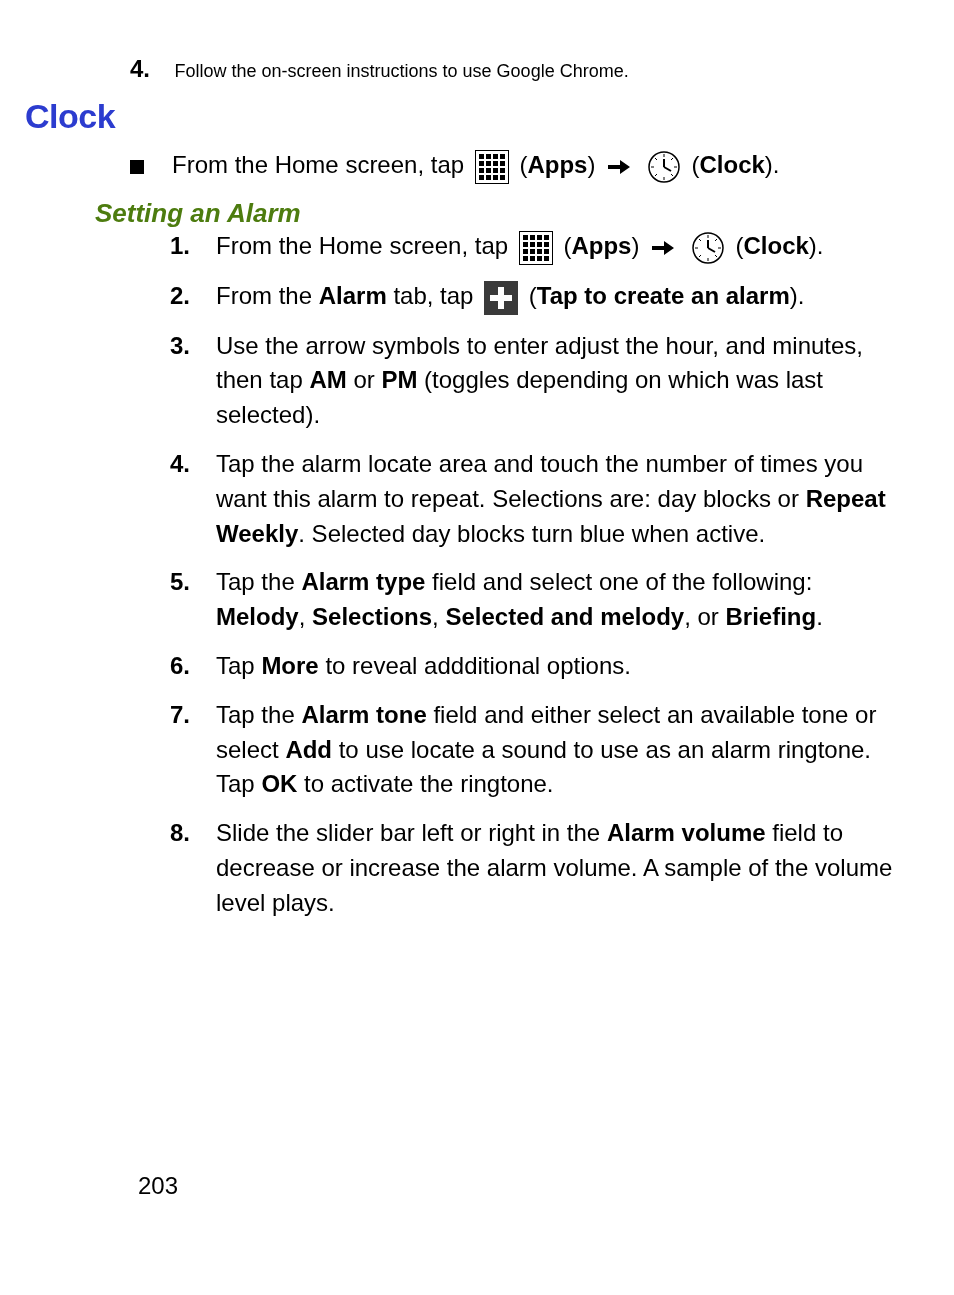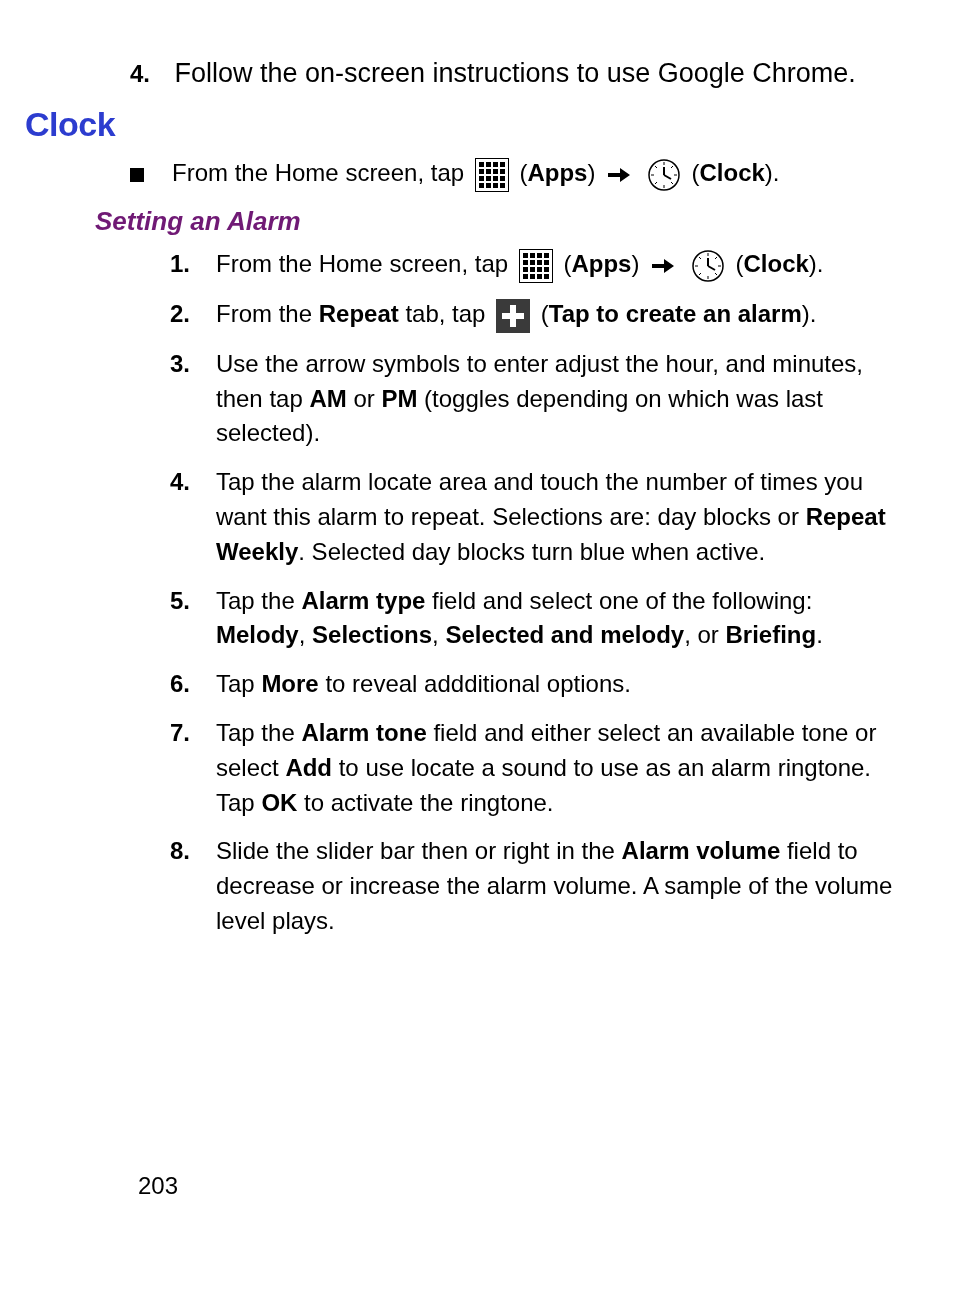--- a/index.html
+++ b/index.html
@@ -21,21 +21,21 @@
     padding-left: 70px;
   }
   .ol-top .num {
     display: inline-block;
     width: 40px;
     margin-left: -40px;
     font-weight: bold;
     font-size: 24px;
   }
   .step-text {
-    font-size: 27px;
+    font-size: 18px;
     line-height: 1.35;
   }
   h1.section {
     color: #2c3ccf;
     font-size: 34px;
     font-weight: 800;
     margin: 14px 0 14px -75px;
     letter-spacing: -0.5px;
   }
   .intro {
@@ -52,25 +52,25 @@
     margin-bottom: 14px;
   }
   .bullet-row .sq {
     width: 14px;
     height: 14px;
     background: #000;
     flex: 0 0 14px;
     margin-right: 28px;
   }
   h2.sub {
-    color: #701a75;
+    color: #4d7c0f;
     font-size: 26px;
     font-style: italic;
     font-weight: 800;
-    margin: 10px 0 10px -5px;
+    margin: 10px 0 0 -5px;
   }
   .steps {
     padding-left: 70px;
   }
   .step {
     margin-bottom: 14px;
     font-size: 24px;
     line-height: 1.45;
     display: flex;
   }
@@ -225,21 +225,21 @@
             <line x1="17" y1="17" x2="24" y2="21" stroke="#000" stroke-width="2"></line>
           </svg>
         </span>
         <span> (</span><span class="b">Clock</span><span>).</span>
       </div>
     </div>
 
     <div class="step">
       <div class="num">2.</div>
       <div class="body">
-        <span>From the </span><span class="b">Repeat</span><span> tab, tap </span>
+        <span>From the </span><span class="b">Alarm</span><span> tab, tap </span>
         <span class="icon">
           <svg width="34" height="34" viewBox="0 0 34 34">
             <rect x="0" y="0" width="34" height="34" fill="#3a3a3a"></rect>
             <rect x="14" y="6" width="6" height="22" fill="#fff"></rect>
             <rect x="6" y="14" width="22" height="6" fill="#fff"></rect>
           </svg>
         </span>
         <span> (</span><span class="b">Tap to create an alarm</span><span>).</span>
       </div>
     </div>
@@ -275,20 +275,20 @@
     <div class="step">
       <div class="num">7.</div>
       <div class="body">
         <span>Tap the </span><span class="b">Alarm tone</span><span> field and either select an available tone or select </span><span class="b">Add</span><span> to use locate a sound to use as an alarm ringtone. Tap </span><span class="b">OK</span><span> to activate the ringtone.</span>
       </div>
     </div>
 
     <div class="step">
       <div class="num">8.</div>
       <div class="body">
-        <span>Slide the slider bar then or right in the </span><span class="b">Alarm volume</span><span> field to decrease or increase the alarm volume. A sample of the volume level plays.</span>
+        <span>Slide the slider bar left or right in the </span><span class="b">Alarm volume</span><span> field to decrease or increase the alarm volume. A sample of the volume level plays.</span>
       </div>
     </div>
 
   </div>
 
   <div class="pagenum">203</div>
 </div>
 
 </body></html>

